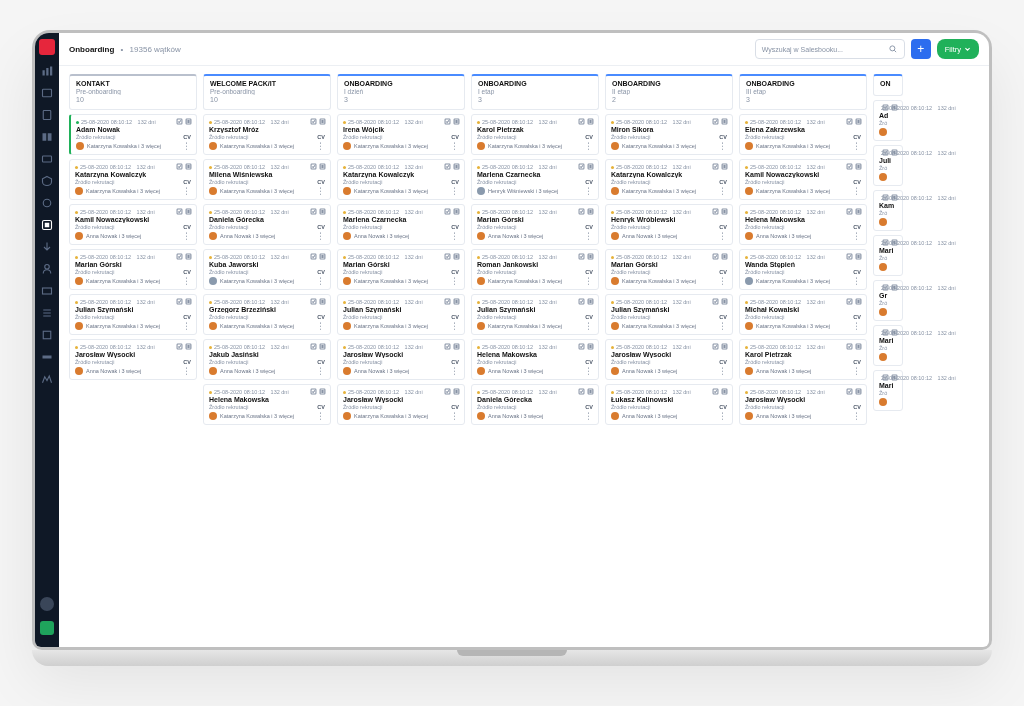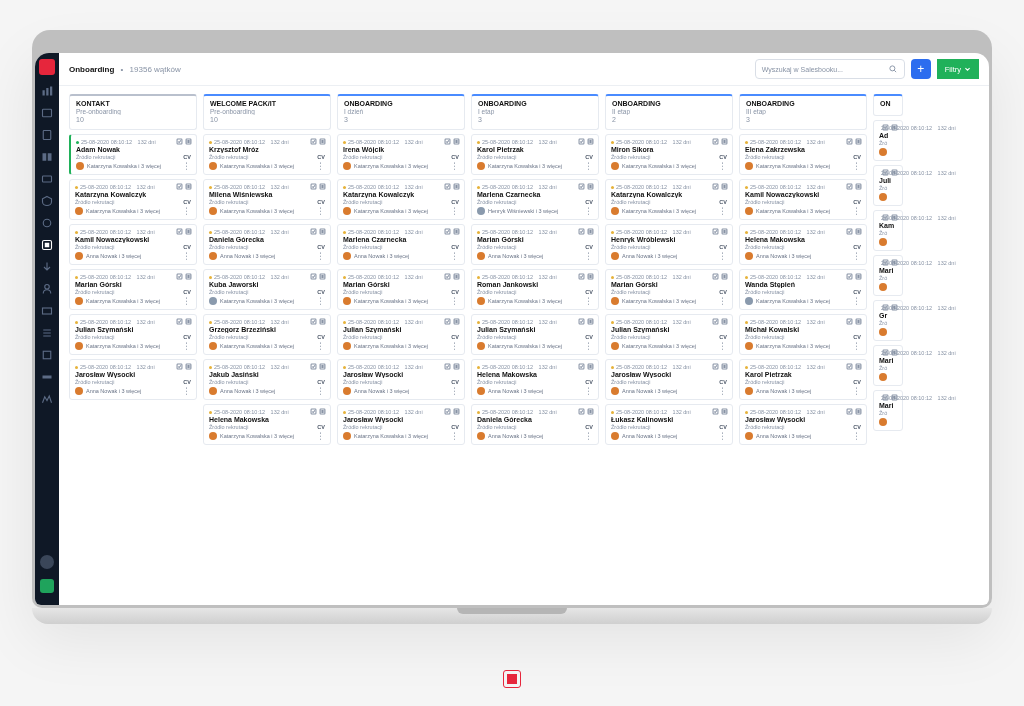--- a/index.html
+++ b/index.html
@@ -1,39 +1,39 @@
 <!DOCTYPE html>
 <html><head>
 <meta charset="utf-8">
 <style>
   * { box-sizing: border-box; margin: 0; padding: 0; font-family: -apple-system, BlinkMacSystemFont, "Segoe UI", Arial, sans-serif; }
   body { background: #f5f5f5; display:flex; justify-content:center; align-items:flex-start; padding:30px 0 0 0;}
   .laptop { width: 960px; }
   .screen-bezel { background:#bfbfbf; padding:3px; border-radius: 18px 18px 10px 10px; box-shadow: 0 30px 60px rgba(0,0,0,.08);}
-  .screen { background:#fff; border-radius: 14px 14px 6px 6px; overflow:hidden; height: 552px; display:flex; position:relative;margin-top:20px;}
+  .screen { background:#fff; border-radius: 14px 14px 6px 6px; overflow:hidden; height: 614px; display:flex; position:relative;}
   .base { height:16px; background:linear-gradient(#e6e6e6,#cfcfcf); border-radius: 0 0 22px 22px; position:relative;}
   .notch { position:absolute; left:50%; top:0; transform:translateX(-50%); width:110px; height:6px; background:#b5b5b5; border-radius:0 0 6px 6px;}
   
   .sidebar { width:24px; background:#0f1826; display:flex; flex-direction:column; align-items:center; padding:6px 0; gap:10px;}
   .logo { width:16px; height:16px; background:#e6263c; border-radius:3px;}
   .sb-icon { width:12px; height:12px; fill:#5c6b85; }
   .sb-item { width:100%; display:flex; justify-content:center;}
   .sb-bottom { margin-top:auto; display:flex; flex-direction:column; gap:10px; align-items:center; padding-bottom:6px;}
   .sb-circle { width:14px; height:14px; border-radius:50%; background:#3a4659;}
   .sb-green { width:14px; height:14px; border-radius:3px; background:#1fa35c;}
   
   .main { flex:1; display:flex; flex-direction:column; overflow:hidden;}
   .topbar { display:flex; align-items:center; padding:6px 10px; gap:8px; border-bottom:1px solid #eceff3;}
   .breadcrumb { font-size:8px; color:#111; font-weight:600;}
   .breadcrumb .sub { color:#8893a5; font-weight:400; margin-left:4px;}
   .search-wrap { margin-left:auto; display:flex; align-items:center; gap:6px;}
   .search { border:1px solid #d9dee6; border-radius:4px; height:20px; width:150px; font-size:7px; padding:0 6px; color:#8893a5; display:flex; align-items:center; justify-content:space-between;}
   .search-icon { width:10px; height:10px; fill:#8893a5;}
   .btn-add { width:20px; height:20px; background:#2c6def; border-radius:4px; color:#fff; display:flex; align-items:center; justify-content:center; font-size:12px;}
-  .btn-filter { height:20px; background:#20b15a; color:#fff; border-radius:0; font-size:7.5px; padding:0 8px; display:flex; align-items:center; gap:3px;}
+  .btn-filter { height:20px; background:#20b15a; color:#fff; border-radius:8px; font-size:7.5px; padding:0 8px; display:flex; align-items:center; gap:3px;}
   
   .tabs { display:flex; gap:18px; padding:6px 14px 0 14px; border-bottom:1px solid #eceff3; font-size:8px;}
   .tab { padding-bottom:6px; color:#6b7588; cursor:pointer;}
   .tab.active { color:#111; font-weight:600; border-bottom:2px solid #111;}
   
   .board { flex:1; overflow:hidden; display:flex; padding:8px 0 8px 10px; gap:6px;}
   .col { width:128px; flex-shrink:0; display:flex; flex-direction:column; gap:4px;}
   .col.last { width:30px;}
   .col-head { background:#fff; border:1px solid #e6eaf0; border-radius:3px; padding:4px 6px 6px 6px; border-top:2px solid #4a8bff;}
   .col-head.grey { border-top-color:#b9c0cd;}

